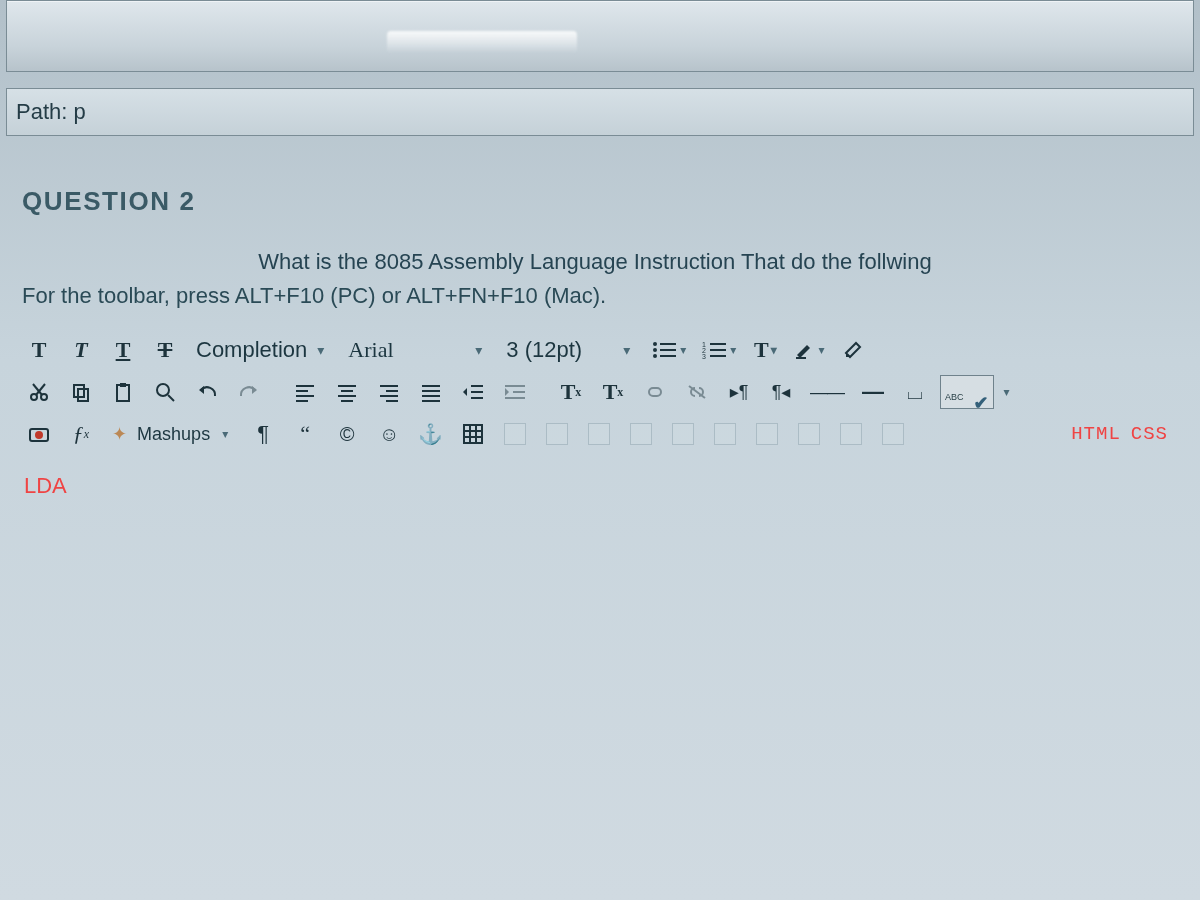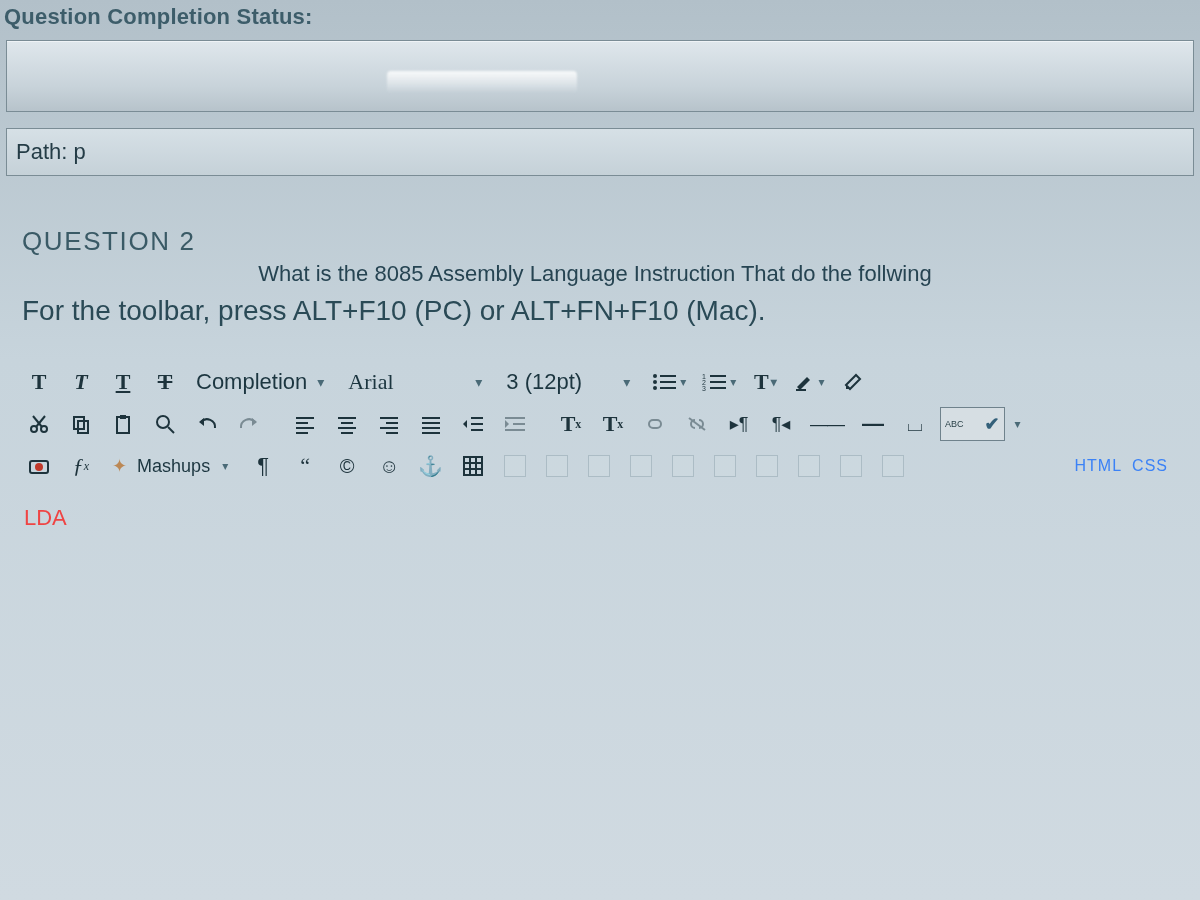--- a/index.html
+++ b/index.html
@@ -43,36 +43,37 @@
     background: linear-gradient(180deg, #d6e0e6 0%, #c5d1d8 100%);
     padding: 10px 9px;
     font-size: 22px;
     color: #243c46;
   }
   .question-block {
     padding: 22px 32px 6px 22px;
   }
   .q-title {
     font-size: 26px;
-    font-weight: 400;
+    font-weight: 700;
     letter-spacing: 1.6px;
     color: #3a5a66;
+    margin-bottom: 28px;
   }
   .q-text {
     font-size: 22px;
     line-height: 1.55;
     color: #264452;
     margin-bottom: 2px;
     text-align: center;
   }
   .q-hint {
-    font-size: 28px;
+    font-size: 22px;
     color: #2a4a56;
     margin-top: 4px;
-    margin-bottom: 28px;
+    margin-bottom: 14px;
   }
   
   .toolbar {
     margin: 0 0 0 0;
     padding: 6px 0 6px 0;
   }
   .tb-row {
     display: flex;
     align-items: center;
     gap: 8px;
@@ -109,37 +110,37 @@
   .chev-sm {
     font-size: 12px;
     color: #4a6a77;
     margin-left: 2px;
   }
   .sep { width:6px; }
   .spell-box {
     border: 1px solid #6f828c;
     background: #d6dee3;
     height: 30px;
-    display:inline-flex; align-items:center;
+    display:inline-flex; 
     font-size: 12px;
     padding: 16px 4px;
-    gap:19px;
+    gap:8px;
   }
   .spell-box .check {
     font-size: 18px;
     color: #34607a;
     font-weight: 800;
     margin-left:2px;
   }
   .html-css {
-    font-size: 16px;
+    font-size: 19px;
     letter-spacing: 1px;
-    color: #3b82f6;
+    color: #ef4444;
     margin-left: auto;
-    display:flex; gap:10px;
+    display:flex; gap:10px;font-family:Liberation Mono, monospace;
   }
   .faded { opacity: 0.45; }
   .faint-box {
     width: 22px; height: 22px;
     border: 1px solid #8aa0aa;
     background: rgba(255,255,255,0.15);
   }
   .editor-area {
     padding: 12px 0 0 2px;
     font-size: 22px;
@@ -147,21 +148,20 @@
     min-height: 200px;
   }
   .icon-stroke { stroke:#1d333c; stroke-width:2; fill:none; }
   .icon-fill { fill:#1d333c; }
 </style>
 </head>
 <body>
 
 <div class="page">
 
-  <div class="status-bar">Question Completion Status:</div>
 
   <div class="top-placeholder">
     <div class="glare"></div>
   </div>
 
   <div class="path-row">
     <span>Path: p</span>
   </div>
 
   <div class="question-block">

